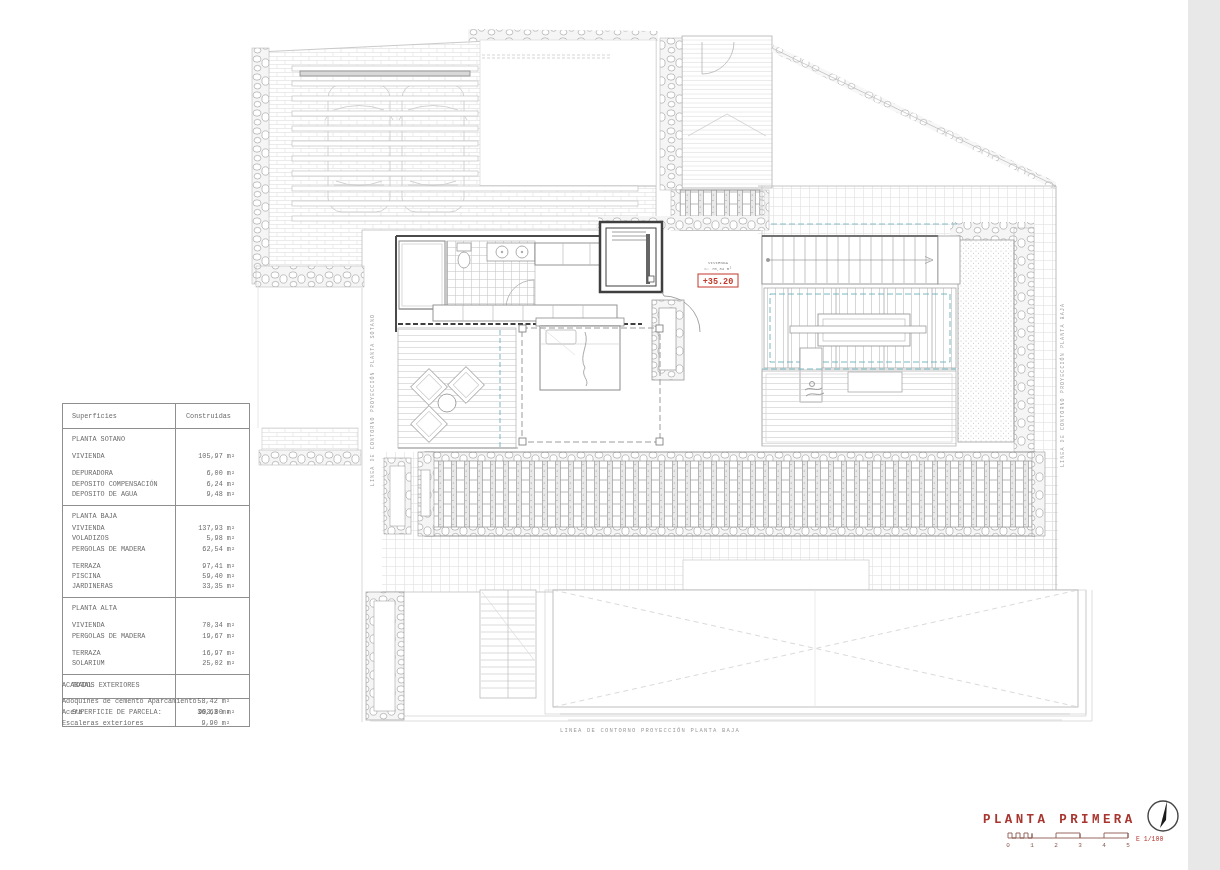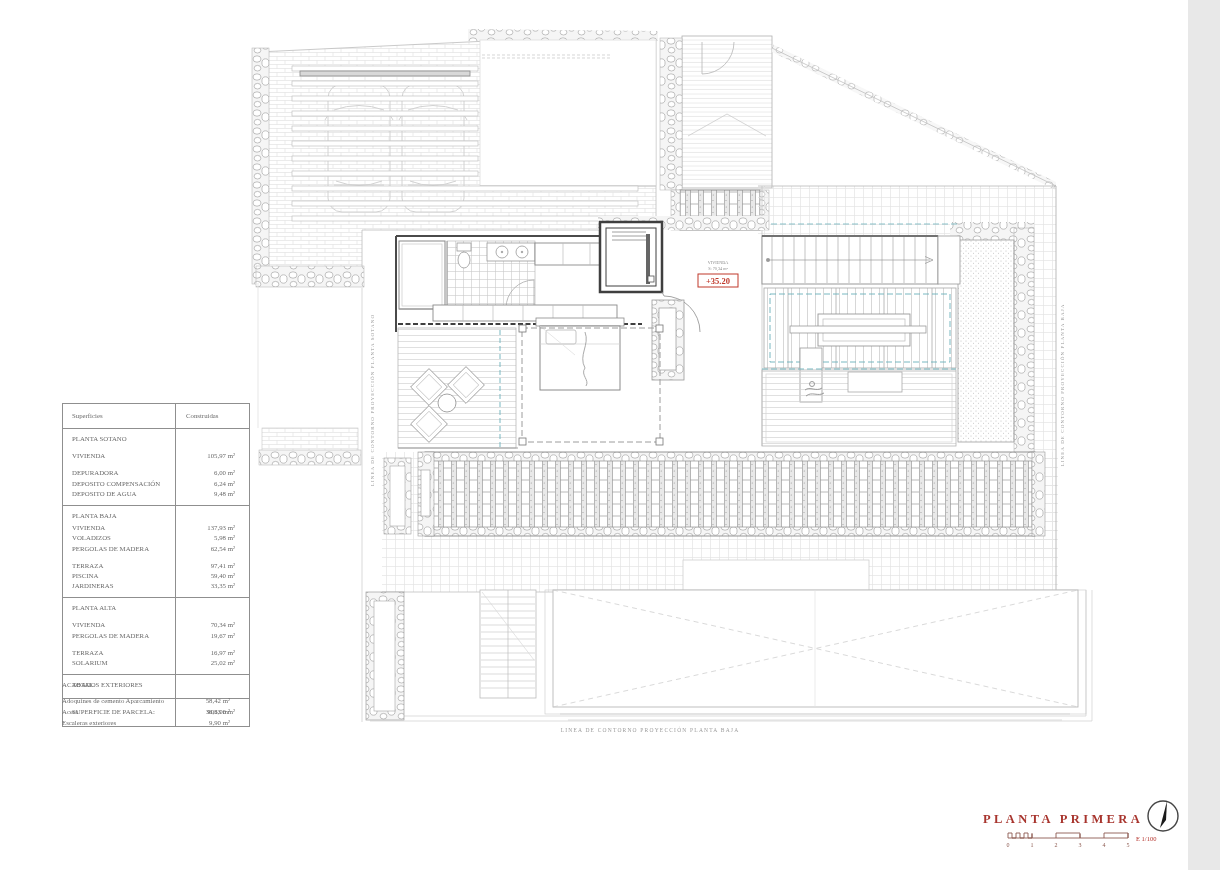--- a/index.html
+++ b/index.html
@@ -1,17 +1,17 @@
 <!DOCTYPE html>
 <html><head>
 <meta charset="utf-8">
 <style>
   html,body{margin:0;padding:0;background:#e8e8e8;}
   .page{position:relative;width:1188px;height:870px;background:#ffffff;overflow:hidden;
-        font-family:Liberation Serif, serif;}
+        font-family:Liberation Mono, monospace;}
   svg.plan{position:absolute;left:0;top:0;}
   
   .areas-table{position:absolute;left:62px;top:403px;width:186px;border:1px solid #8f8f8f;
                background:#fff;color:#6b6b6b;font-size:6.8px;line-height:1.5;}
   .vdiv{position:absolute;top:0;bottom:0;left:112px;width:1px;background:#8f8f8f;}
   .thead{display:flex;align-items:center;height:24px;border-bottom:1px solid #8f8f8f;}
   .thead .tl{flex:0 0 104px;padding-left:9px;}
   .thead .tv{flex:1;text-align:left;padding-left:10px;}
   .tsec{border-bottom:1px solid #8f8f8f;padding:5px 0 6px;}
   .tsec:last-child{border-bottom:none;padding:8px 0;}

